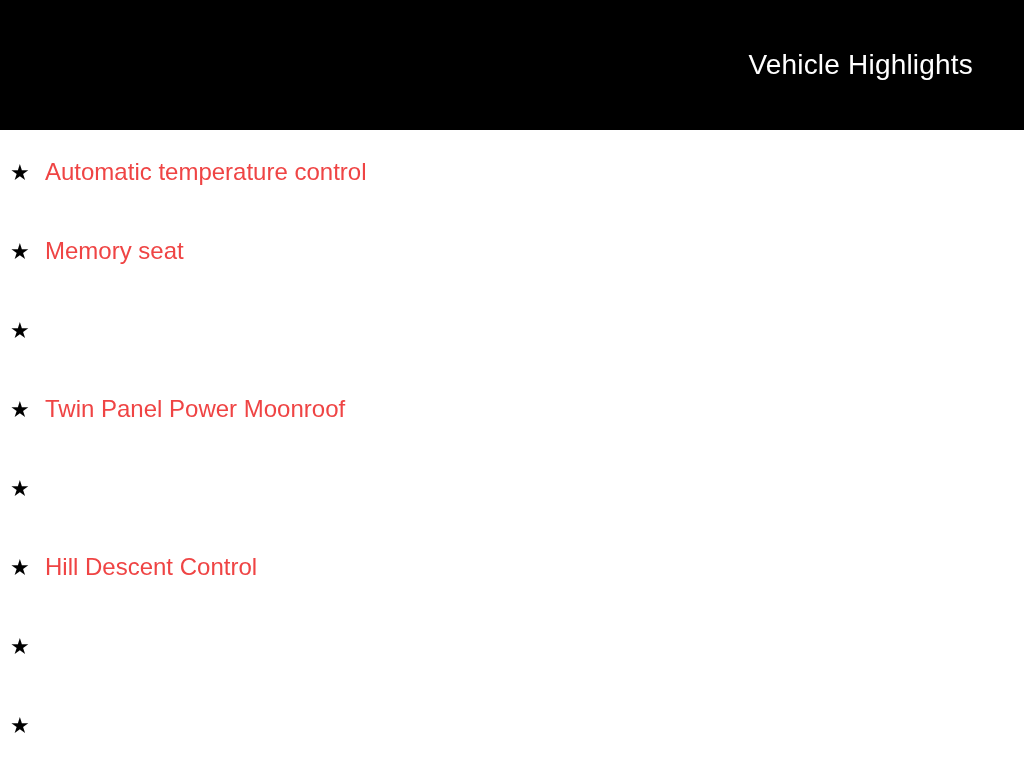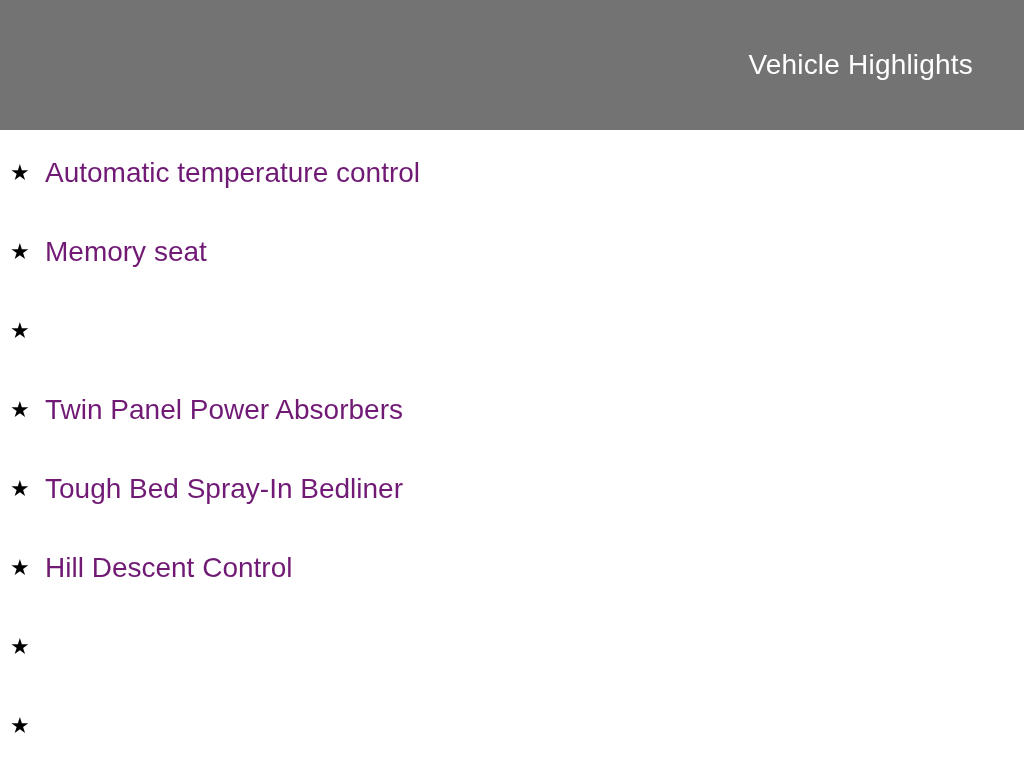--- a/index.html
+++ b/index.html
@@ -8,21 +8,21 @@
     padding: 0;
     width: 1024px;
     height: 768px;
     background: #ffffff;
     font-family: "Liberation Sans", sans-serif;
     overflow: hidden;
   }
   .header-bar {
     width: 1024px;
     height: 130px;
-    background: #737373;
+    background: #000000;
     display: flex;
     align-items: center;
     justify-content: flex-end;
     padding-right: 51px;
   }
   .page-title {
     color: #ffffff;
     font-size: 28px;
     line-height: 1;
     letter-spacing: 0.2px;
@@ -41,23 +41,23 @@
   .star-icon {
     font-size: 22px;
     line-height: 1;
     width: 20px;
     margin-right: 15px;
     color: #000000;
     flex: 0 0 auto;
     text-align: left;
   }
   .list-item-label {
-    font-size: 28px;
+    font-size: 24px;
     line-height: 1.2;
-    color: #701a75;
+    color: #ef4444;
     white-space: nowrap;
   }
 </style>
 </head>
 <body>
 
 <div class="header-bar">
   <span class="page-title">Vehicle Highlights</span>
 </div>
 
@@ -68,25 +68,24 @@
   </li>
   <li class="list-item">
     <span class="star-icon">★</span>
     <span class="list-item-label">Memory seat</span>
   </li>
   <li class="list-item">
     <span class="star-icon">★</span>
   </li>
   <li class="list-item">
     <span class="star-icon">★</span>
-    <span class="list-item-label">Twin Panel Power Absorbers</span>
+    <span class="list-item-label">Twin Panel Power Moonroof</span>
   </li>
   <li class="list-item">
     <span class="star-icon">★</span>
-    <span class="list-item-label">Tough Bed Spray-In Bedliner</span>
   </li>
   <li class="list-item">
     <span class="star-icon">★</span>
     <span class="list-item-label">Hill Descent Control</span>
   </li>
   <li class="list-item">
     <span class="star-icon">★</span>
   </li>
   <li class="list-item">
     <span class="star-icon">★</span>

